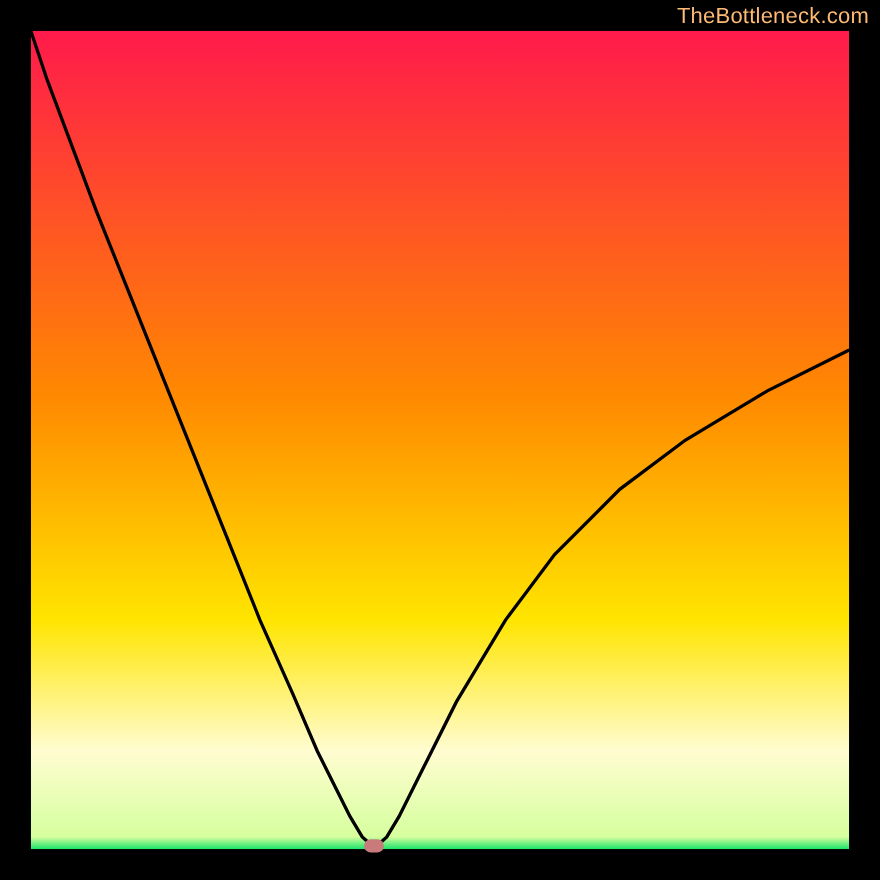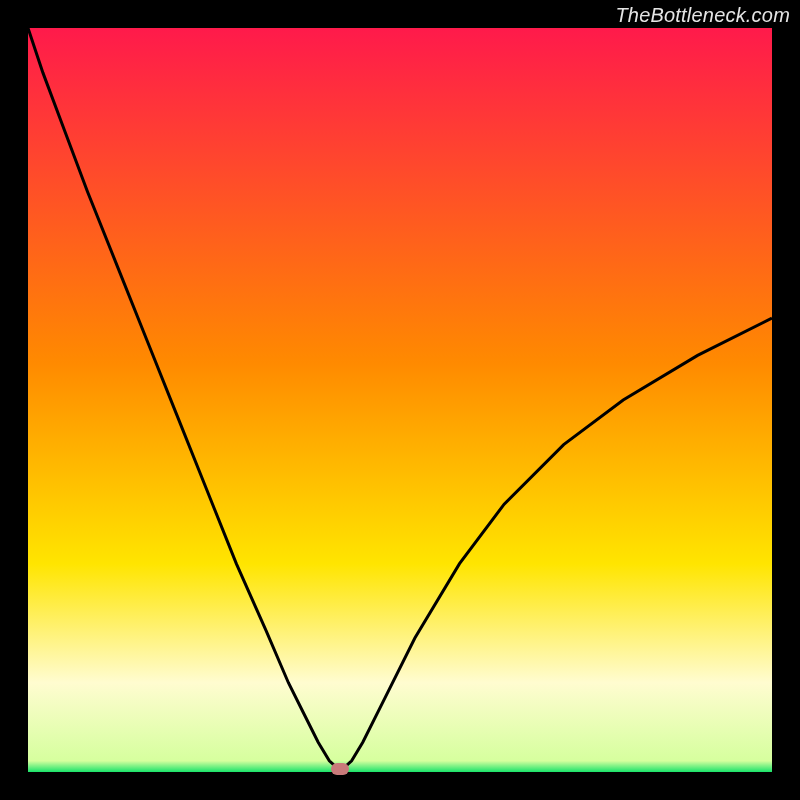--- a/index.html
+++ b/index.html
@@ -23,26 +23,25 @@
     position: absolute;
     left: 28px;
     top: 28px;
     width: 744px;
     height: 744px;
   }
   .watermark {
     position: absolute;
     top: 4px;
     right: 10px;
-    color: #e5e5e5;
+    color: #fdba74;
     font-size: 20px;
     font-weight: 500;
     letter-spacing: 0.2px;
     user-select: none;
-    font-style: italic;
   }
   .marker {
     position: absolute;
     width: 18px;
     height: 12px;
     border-radius: 6px;
     transform: translate(-50%, -50%);
     background: #c97a7a;
   }
 </style>

